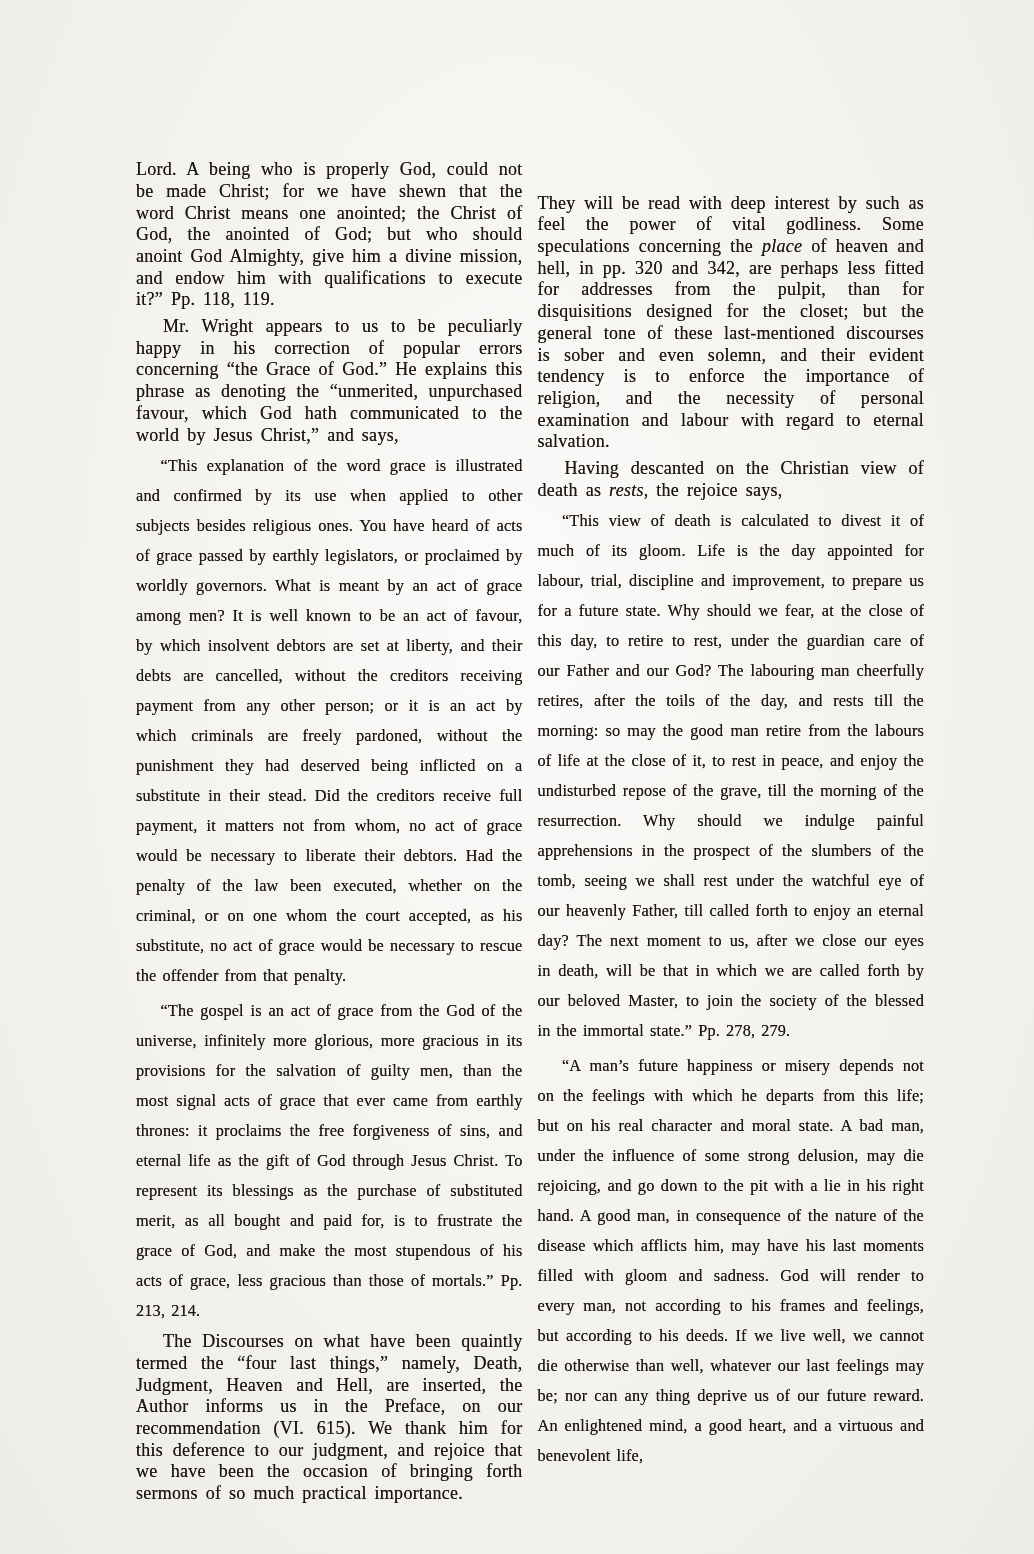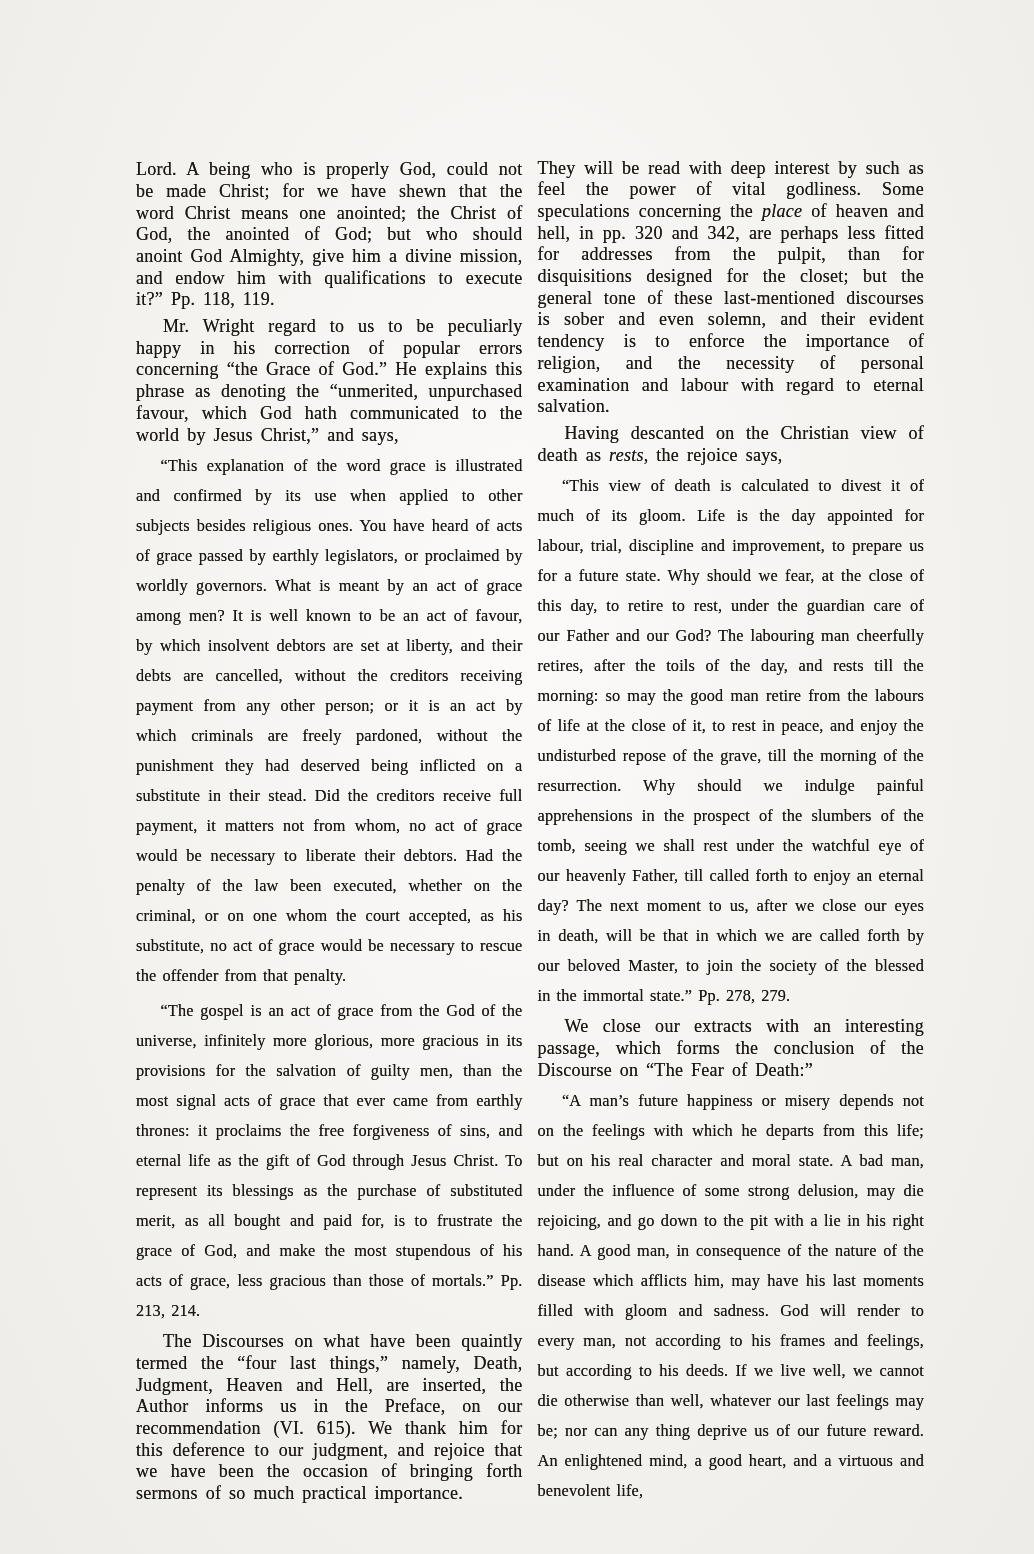--- a/index.html
+++ b/index.html
@@ -55,26 +55,25 @@
   .para.noindent{text-indent:0;}
   .it{font-style:italic;}
 </style>
 </head>
 <body>
 
 <div class="page">
   <div class="columns">
     <div class="column">
         <p class="para normal noindent"><span>Lord.  A being who is properly God, could not be made Christ; for we have shewn that the word Christ means one anointed; the Christ of God, the anointed of God; but who should anoint God Almighty, give him a divine mission, and endow him with qualifications to execute it?”  Pp. 118, 119.</span></p>
-        <p class="para normal indent"><span>Mr. Wright regard to us to be peculiarly happy in his correction of popular errors concerning “the Grace of God.”  He explains this phrase as denoting the “unmerited, unpurchased favour, which God hath communicated to the world by Jesus Christ,” and says,</span></p>
+        <p class="para normal indent"><span>Mr. Wright appears to us to be peculiarly happy in his correction of popular errors concerning “the Grace of God.”  He explains this phrase as denoting the “unmerited, unpurchased favour, which God hath communicated to the world by Jesus Christ,” and says,</span></p>
         <p class="para quote indent"><span>“This explanation of the word grace is illustrated and confirmed by its use when applied to other subjects besides religious ones.  You have heard of acts of grace passed by earthly legislators, or proclaimed by worldly governors.  What is meant by an act of grace among men?  It is well known to be an act of favour, by which insolvent debtors are set at liberty, and their debts are cancelled, without the creditors receiving payment from any other person; or it is an act by which criminals are freely pardoned, without the punishment they had deserved being inflicted on a substitute in their stead.  Did the creditors receive full payment, it matters not from whom, no act of grace would be necessary to liberate their debtors.  Had the penalty of the law been executed, whether on the criminal, or on one whom the court accepted, as his substitute, no act of grace would be necessary to rescue the offender from that penalty.</span></p>
         <p class="para quote indent"><span>“The gospel is an act of grace from the God of the universe, infinitely more glorious, more gracious in its provisions for the salvation of guilty men, than the most signal acts of grace that ever came from earthly thrones: it proclaims the free forgiveness of sins, and eternal life as the gift of God through Jesus Christ.  To represent its blessings as the purchase of substituted merit, as all bought and paid for, is to frustrate the grace of God, and make the most stupendous of his acts of grace, less gracious than those of mortals.”  Pp. 213, 214.</span></p>
         <p class="para normal indent"><span>The Discourses on what have been quaintly termed the “four last things,” namely, Death, Judgment, Heaven and Hell, are inserted, the Author informs us in the Preface, on our recommendation (VI. 615).  We thank him for this deference to our judgment, and rejoice that we have been the occasion of bringing forth sermons of so much practical importance.</span></p>
       </div>
     <div class="column">
         <p class="para normal noindent"><span>They will be read with deep interest by such as feel the power of vital godliness.  Some speculations concerning the </span><span class="it">place</span><span> of heaven and hell, in pp. 320 and 342, are perhaps less fitted for addresses from the pulpit, than for disquisitions designed for the closet; but the general tone of these last-mentioned discourses is sober and even solemn, and their evident tendency is to enforce the importance of religion, and the necessity of personal examination and labour with regard to eternal salvation.</span></p>
         <p class="para normal indent"><span>Having descanted on the Christian view of death as </span><span class="it">rests</span><span>, the rejoice says,</span></p>
         <p class="para quote indent"><span>“This view of death is calculated to divest it of much of its gloom.  Life is the day appointed for labour, trial, discipline and improvement, to prepare us for a future state.  Why should we fear, at the close of this day, to retire to rest, under the guardian care of our Father and our God?  The labouring man cheerfully retires, after the toils of the day, and rests till the morning: so may the good man retire from the labours of life at the close of it, to rest in peace, and enjoy the undisturbed repose of the grave, till the morning of the resurrection.  Why should we indulge painful apprehensions in the prospect of the slumbers of the tomb, seeing we shall rest under the watchful eye of our heavenly Father, till called forth to enjoy an eternal day?  The next moment to us, after we close our eyes in death, will be that in which we are called forth by our beloved Master, to join the society of the blessed in the immortal state.”  Pp. 278, 279.</span></p>
-        <p class="para normal indent"><span>We close our extracts with an interesting passage, which forms the conclusion of the Discourse on “The Fear of Death:”</span></p>
         <p class="para quote indent"><span>“A man’s future happiness or misery depends not on the feelings with which he departs from this life; but on his real character and moral state.  A bad man, under the influence of some strong delusion, may die rejoicing, and go down to the pit with a lie in his right hand.  A good man, in consequence of the nature of the disease which afflicts him, may have his last moments filled with gloom and sadness.  God will render to every man, not according to his frames and feelings, but according to his deeds.  If we live well, we cannot die otherwise than well, whatever our last feelings may be; nor can any thing deprive us of our future reward.  An enlightened mind, a good heart, and a virtuous and benevolent life,</span></p>
       </div>
   </div>
 </div>
 
 </body></html>

